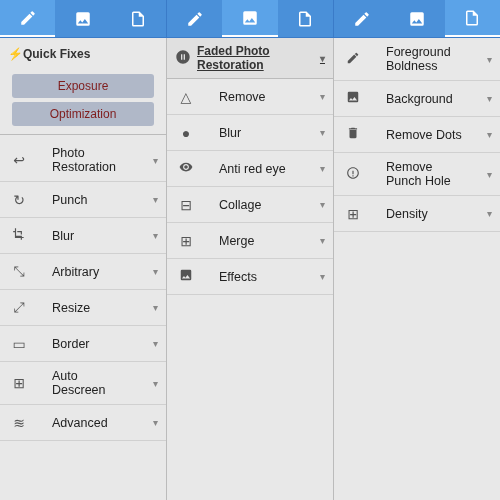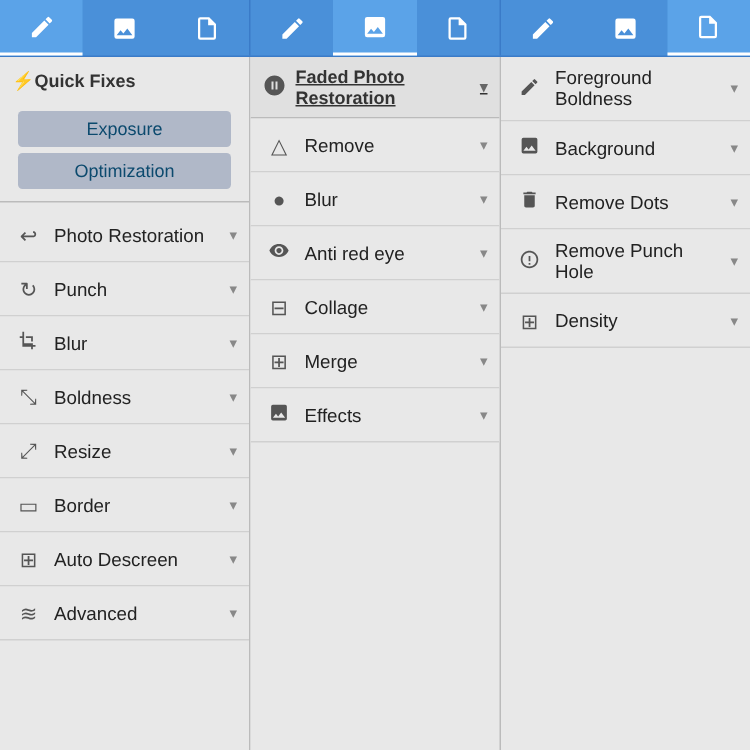--- a/index.html
+++ b/index.html
@@ -102,36 +102,37 @@
       flex-direction: column;
       gap: 4px;
       padding: 4px 12px;
     }
     .fix-btn {
       background: #b0b8c8;
       border: none;
       border-radius: 3px;
       padding: 5px 8px;
       font-size: 12px;
-      color: #0c4a6e;
+      color: #7f1d1d;
       cursor: pointer;
       text-align: center;
     }
 
     
     .menu-item {
       display: flex;
       align-items: center;
       padding: 7px 8px;
       border-bottom: 1px solid #d0d0d0;
       cursor: pointer;
       background: #e8e8e8;
       min-height: 36px;
       font-size: 12.5px;
       color: #222;
+      gap: 16px;
     }
     .menu-item .item-icon {
       width: 22px;
       margin-right: 6px;
       font-size: 14px;
       color: #555;
       flex-shrink: 0;
       text-align: center;
     }
     .menu-item .item-label { flex: 1; }
@@ -234,21 +235,21 @@
       <span class="item-icon">
         <svg width="14" height="14" viewBox="0 0 24 24" fill="#555">
             <path d="M17 15H7V5H5v2H2v2h3v10h10v3h2v-3h3v-2h-3zM7 5V2H5v3H7zm10 8V7H9v2h6v4h2z"></path>
           </svg>
       </span>
       <span class="item-label">Blur</span>
       <span class="item-arrow">▾</span>
     </div>
     <div class="menu-item">
       <span class="item-icon">⤡</span>
-      <span class="item-label">Boldness</span>
+      <span class="item-label">Arbitrary</span>
       <span class="item-arrow">▾</span>
     </div>
     <div class="menu-item">
       <span class="item-icon">⤢</span>
       <span class="item-label">Resize</span>
       <span class="item-arrow">▾</span>
     </div>
     <div class="menu-item">
       <span class="item-icon">▭</span>
       <span class="item-label">Border</span>

